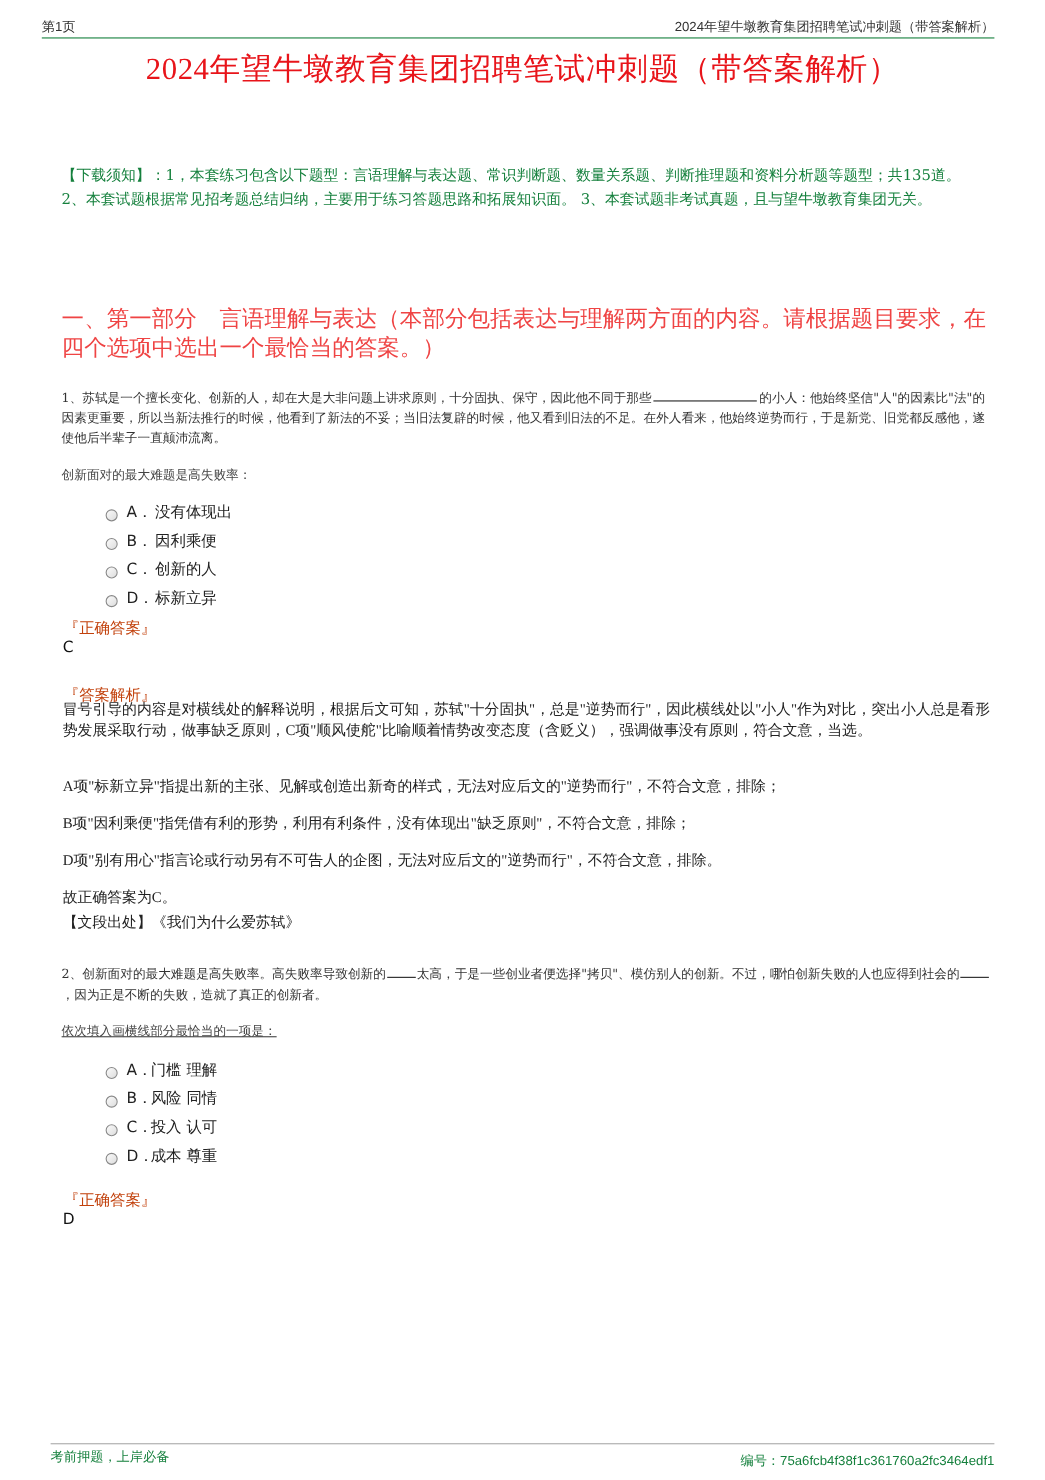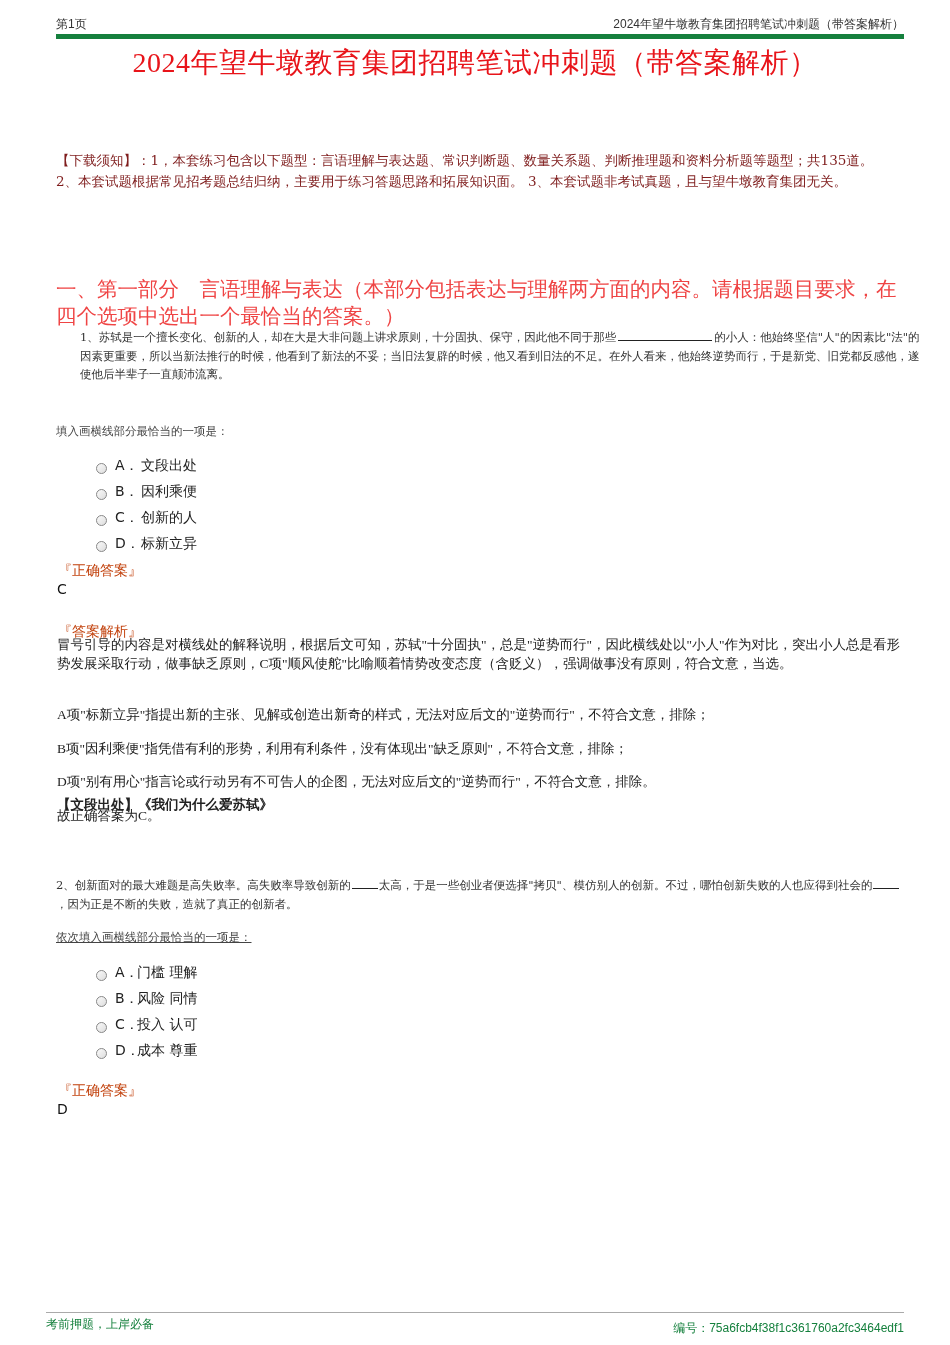--- a/index.html
+++ b/index.html
@@ -2,36 +2,36 @@
 <html><head>
   <meta charset="utf-8">
   <style>
     html, body { margin: 0; padding: 0; background: #ffffff; }
     body {
       width: 950px; height: 1345px; position: relative; overflow: hidden;
       font-family: "DejaVu Serif", "Liberation Serif", serif;
       color: #222;
     }
     .page-header {
-      position: absolute; left: 56px; right: 46px; top: 14px; height: 20px;
-      border-bottom: 5px solid #15803d;
+      position: absolute; left: 38px; right: 46px; top: 14px; height: 20px;
+      border-bottom: 1px solid #15803d;
       font-size: 12px; color: #333;
       font-family: "Liberation Sans", "DejaVu Sans", sans-serif;
     }
     .page-header .left { position: absolute; left: 0; top: 2px; }
     .page-header .right { position: absolute; right: 0; top: 2px; }
     .doc-title {
       position: absolute; left: 0; right: 0; top: 44px;
       text-align: center; font-size: 28px; color: #e8141a;
       font-family: "Liberation Serif", "DejaVu Serif", serif;
       letter-spacing: 0.5px;
     }
     .notice {
       position: absolute; left: 56px; width: 840px; top: 150px;
-      font-size: 13.5px; line-height: 21px; color: #7f1d1d;
+      font-size: 13.5px; line-height: 21px; color: #15803d;
     }
     .section-title {
       position: absolute; left: 56px; width: 850px; top: 276px;
       font-size: 20.5px; line-height: 27px; color: #ef4444;
     }
     .q-text {
       position: absolute; left: 56px; width: 848px;
       font-size: 11.5px; line-height: 18.5px; color: #333;
     }
     .blank-long { display: inline-block; width: 94px; border-bottom: 1.4px solid #222; height: 12px; vertical-align: baseline; margin: 0 2px; }
@@ -82,31 +82,31 @@
   <span class="left">第1页</span>
   <span class="right">2024年望牛墩教育集团招聘笔试冲刺题（带答案解析）</span>
 </div>
 
 <div class="doc-title">2024年望牛墩教育集团招聘笔试冲刺题（带答案解析）</div>
 
 <div class="notice">【下载须知】：1，本套练习包含以下题型：言语理解与表达题、常识判断题、数量关系题、判断推理题和资料分析题等题型；共135道。 2、本套试题根据常见招考题总结归纳，主要用于练习答题思路和拓展知识面。 3、本套试题非考试真题，且与望牛墩教育集团无关。</div>
 
 <div class="section-title">一、第一部分　言语理解与表达（本部分包括表达与理解两方面的内容。请根据题目要求，在四个选项中选出一个最恰当的答案。）</div>
 
-<div class="q-text" style="top:328px;margin-left:24px;">
+<div class="q-text" style="top:352px;">
   <span>1、苏轼是一个擅长变化、创新的人，却在大是大非问题上讲求原则，十分固执、保守，因此他不同于那些</span><span class="blank-long"></span><span>的小人：他始终坚信"人"的因素比"法"的因素更重要，所以当新法推行的时候，他看到了新法的不妥；当旧法复辟的时候，他又看到旧法的不足。在外人看来，他始终逆势而行，于是新党、旧党都反感他，遂使他后半辈子一直颠沛流离。</span>
 </div>
 
-<div class="prompt" style="top:424px;">填入画横线部分最恰当的一项是：</div>
+<div class="prompt" style="top:424px;">创新面对的最大难题是高失败率：</div>
 
 <div class="options" style="top:453px;">
   <div class="option">
       <span class="radio"></span>
       <span class="opt-letter">A．</span>
-      <span class="opt-text">文段出处</span>
+      <span class="opt-text">没有体现出</span>
     </div>
   <div class="option">
       <span class="radio"></span>
       <span class="opt-letter">B．</span>
       <span class="opt-text">因利乘便</span>
     </div>
   <div class="option">
       <span class="radio"></span>
       <span class="opt-letter">C．</span>
       <span class="opt-text">创新的人</span>
@@ -120,21 +120,21 @@
 
 <div class="label-block" style="top:562px;">『正确答案』</div>
 <div class="answer-letter" style="top:581px;">C</div>
 <div class="label-block" style="top:623px;">『答案解析』</div>
 
 <div class="analysis" style="top:635px;">冒号引导的内容是对横线处的解释说明，根据后文可知，苏轼"十分固执"，总是"逆势而行"，因此横线处以"小人"作为对比，突出小人总是看形势发展采取行动，做事缺乏原则，C项"顺风使舵"比喻顺着情势改变态度（含贬义），强调做事没有原则，符合文意，当选。</div>
 <div class="analysis" style="top:705px;">A项"标新立异"指提出新的主张、见解或创造出新奇的样式，无法对应后文的"逆势而行"，不符合文意，排除；</div>
 <div class="analysis" style="top:739px;">B项"因利乘便"指凭借有利的形势，利用有利条件，没有体现出"缺乏原则"，不符合文意，排除；</div>
 <div class="analysis" style="top:772px;">D项"别有用心"指言论或行动另有不可告人的企图，无法对应后文的"逆势而行"，不符合文意，排除。</div>
 <div class="analysis" style="top:806px;">故正确答案为C。</div>
-<div class="analysis" style="top:795px;font-weight:bold;">【文段出处】《我们为什么爱苏轼》</div>
+<div class="analysis" style="top:829px;">【文段出处】《我们为什么爱苏轼》</div>
 
 <div class="q-text" style="top:876px;">
   <span>2、创新面对的最大难题是高失败率。高失败率导致创新的</span><span class="blank-short"></span><span>太高，于是一些创业者便选择"拷贝"、模仿别人的创新。不过，哪怕创新失败的人也应得到社会的</span><span class="blank-short"></span><span>，因为正是不断的失败，造就了真正的创新者。</span>
 </div>
 
 <div class="prompt" style="top:930px;text-decoration:underline;">依次填入画横线部分最恰当的一项是：</div>
 
 <div class="options" style="top:960px;">
   <div class="option">
       <span class="radio"></span>

